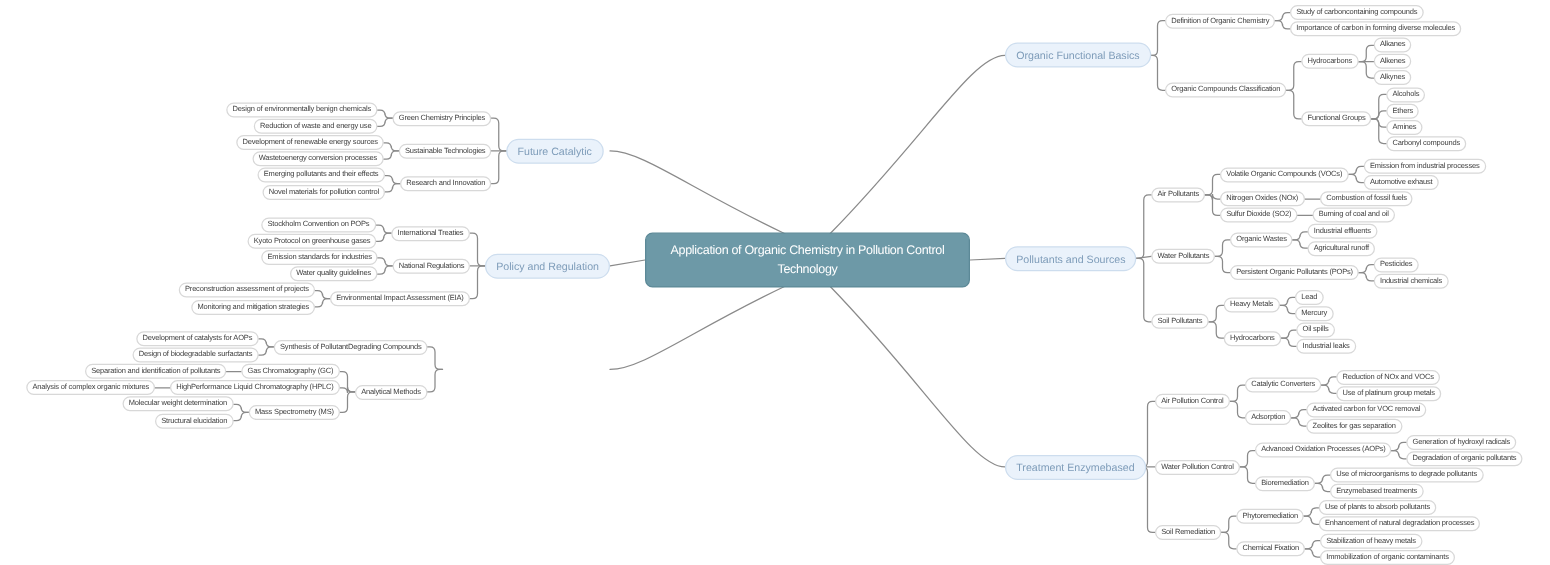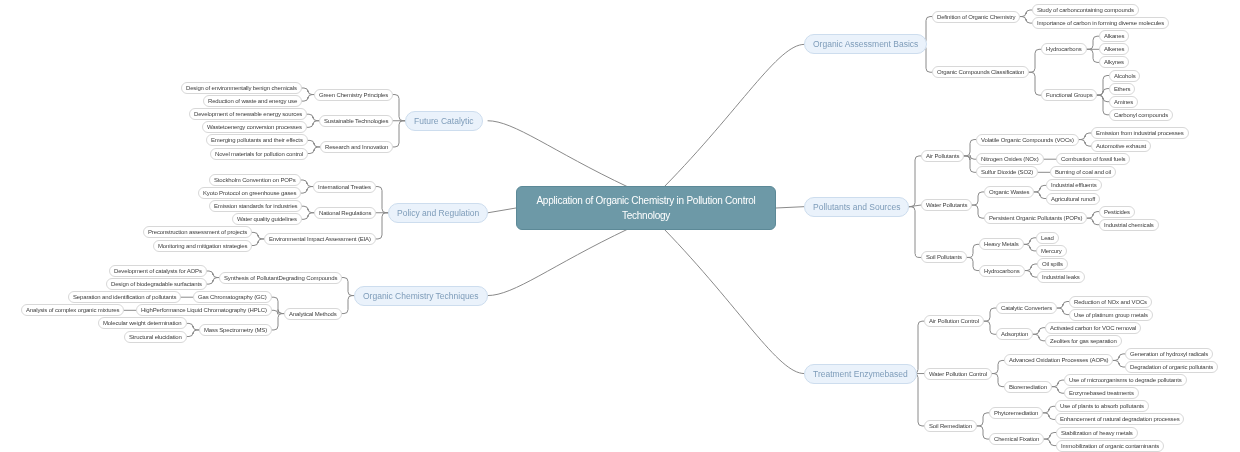--- a/index.html
+++ b/index.html
@@ -114,21 +114,21 @@
       <path d="M136,310.30000000000007 L124,310.30000000000007" fill="none" stroke="#8a8a8a" stroke-width="1" stroke-linecap="round"></path>
       <path d="M199,329.9500000000001 L197,329.9500000000001 Q193,329.9500000000001 193,325.9500000000001 L193,327.4000000000001 Q193,323.4000000000001 189,323.4000000000001 L187,323.4000000000001" fill="none" stroke="#8a8a8a" stroke-width="1" stroke-linecap="round"></path>
       <path d="M199,329.9500000000001 L197,329.9500000000001 Q193,329.9500000000001 193,333.9500000000001 L193,332.5000000000001 Q193,336.5000000000001 189,336.5000000000001 L187,336.5000000000001" fill="none" stroke="#8a8a8a" stroke-width="1" stroke-linecap="round"></path>
       <path d="M284,313.57500000000005 L282,313.57500000000005 Q278,313.57500000000005 278,309.57500000000005 L278,301.20000000000005 Q278,297.20000000000005 274,297.20000000000005 L272,297.20000000000005" fill="none" stroke="#8a8a8a" stroke-width="1" stroke-linecap="round"></path>
       <path d="M284,313.57500000000005 L282,313.57500000000005 Q278,313.57500000000005 278,309.57500000000005 L278,314.30000000000007 Q278,310.30000000000007 274,310.30000000000007 L272,310.30000000000007" fill="none" stroke="#8a8a8a" stroke-width="1" stroke-linecap="round"></path>
       <path d="M284,313.57500000000005 L282,313.57500000000005 Q278,313.57500000000005 278,317.57500000000005 L278,325.9500000000001 Q278,329.9500000000001 274,329.9500000000001 L272,329.9500000000001" fill="none" stroke="#8a8a8a" stroke-width="1" stroke-linecap="round"></path>
       <path d="M354,295.5625 L352,295.5625 Q348,295.5625 348,291.5625 L348,281.55 Q348,277.55 344,277.55 L342,277.55" fill="none" stroke="#8a8a8a" stroke-width="1" stroke-linecap="round"></path>
       <path d="M354,295.5625 L352,295.5625 Q348,295.5625 348,299.5625 L348,309.57500000000005 Q348,313.57500000000005 344,313.57500000000005 L342,313.57500000000005" fill="none" stroke="#8a8a8a" stroke-width="1" stroke-linecap="round"></path>
     </svg>
     <div class="n-root" style="left: 516px; top: 186px;">Application of Organic Chemistry in Pollution Control Technology</div>
-    <div class="n-branch" style="left: 804px; top: 34.3875px;">Organic Assessment Basics</div>
+    <div class="n-branch" style="left: 804px; top: 34.3875px;">Organic Functional Basics</div>
     <div class="n-small" style="left: 932px; top: 10.55px;">Definition of Organic Chemistry</div>
     <div class="n-small" style="left: 1032px; top: 4px;">Study of carboncontaining compounds</div>
     <div class="n-small" style="left: 1032px; top: 17.1px;">Importance of carbon in forming diverse molecules</div>
     <div class="n-small" style="left: 932px; top: 66.225px;">Organic Compounds Classification</div>
     <div class="n-small" style="left: 1041px; top: 43.3px;">Hydrocarbons</div>
     <div class="n-small" style="left: 1099px; top: 30.2px;">Alkanes</div>
     <div class="n-small" style="left: 1099px; top: 43.3px;">Alkenes</div>
     <div class="n-small" style="left: 1099px; top: 56.4px;">Alkynes</div>
     <div class="n-small" style="left: 1041px; top: 89.15px;">Functional Groups</div>
     <div class="n-small" style="left: 1109px; top: 69.5px;">Alcohols</div>
@@ -193,21 +193,20 @@
     <div class="n-branch" style="left: 388px; top: 202.75px;">Policy and Regulation</div>
     <div class="n-small" style="left: 313px; top: 180.55px;">International Treaties</div>
     <div class="n-small" style="left: 209px; top: 174px;">Stockholm Convention on POPs</div>
     <div class="n-small" style="left: 198px; top: 187.1px;">Kyoto Protocol on greenhouse gases</div>
     <div class="n-small" style="left: 314px; top: 206.75px;">National Regulations</div>
     <div class="n-small" style="left: 209px; top: 200.2px;">Emission standards for industries</div>
     <div class="n-small" style="left: 232px; top: 213.3px;">Water quality guidelines</div>
     <div class="n-small" style="left: 264px; top: 232.95px;">Environmental Impact Assessment (EIA)</div>
     <div class="n-small" style="left: 143px; top: 226.4px;">Preconstruction assessment of projects</div>
     <div class="n-small" style="left: 153px; top: 239.5px;">Monitoring and mitigation strategies</div>
-    <div class="n-branch" style="left: 354px; top: 285.562px;">Organic Chemistry Techniques</div>
     <div class="n-small" style="left: 219px; top: 271.55px;">Synthesis of PollutantDegrading Compounds</div>
     <div class="n-small" style="left: 109px; top: 265px;">Development of catalysts for AOPs</div>
     <div class="n-small" style="left: 106px; top: 278.1px;">Design of biodegradable surfactants</div>
     <div class="n-small" style="left: 284px; top: 307.575px;">Analytical Methods</div>
     <div class="n-small" style="left: 193px; top: 291.2px;">Gas Chromatography (GC)</div>
     <div class="n-small" style="left: 68px; top: 291.2px;">Separation and identification of pollutants</div>
     <div class="n-small" style="left: 136px; top: 304.3px;">HighPerformance Liquid Chromatography (HPLC)</div>
     <div class="n-small" style="left: 21px; top: 304.3px;">Analysis of complex organic mixtures</div>
     <div class="n-small" style="left: 199px; top: 323.95px;">Mass Spectrometry (MS)</div>
     <div class="n-small" style="left: 98px; top: 317.4px;">Molecular weight determination</div>

